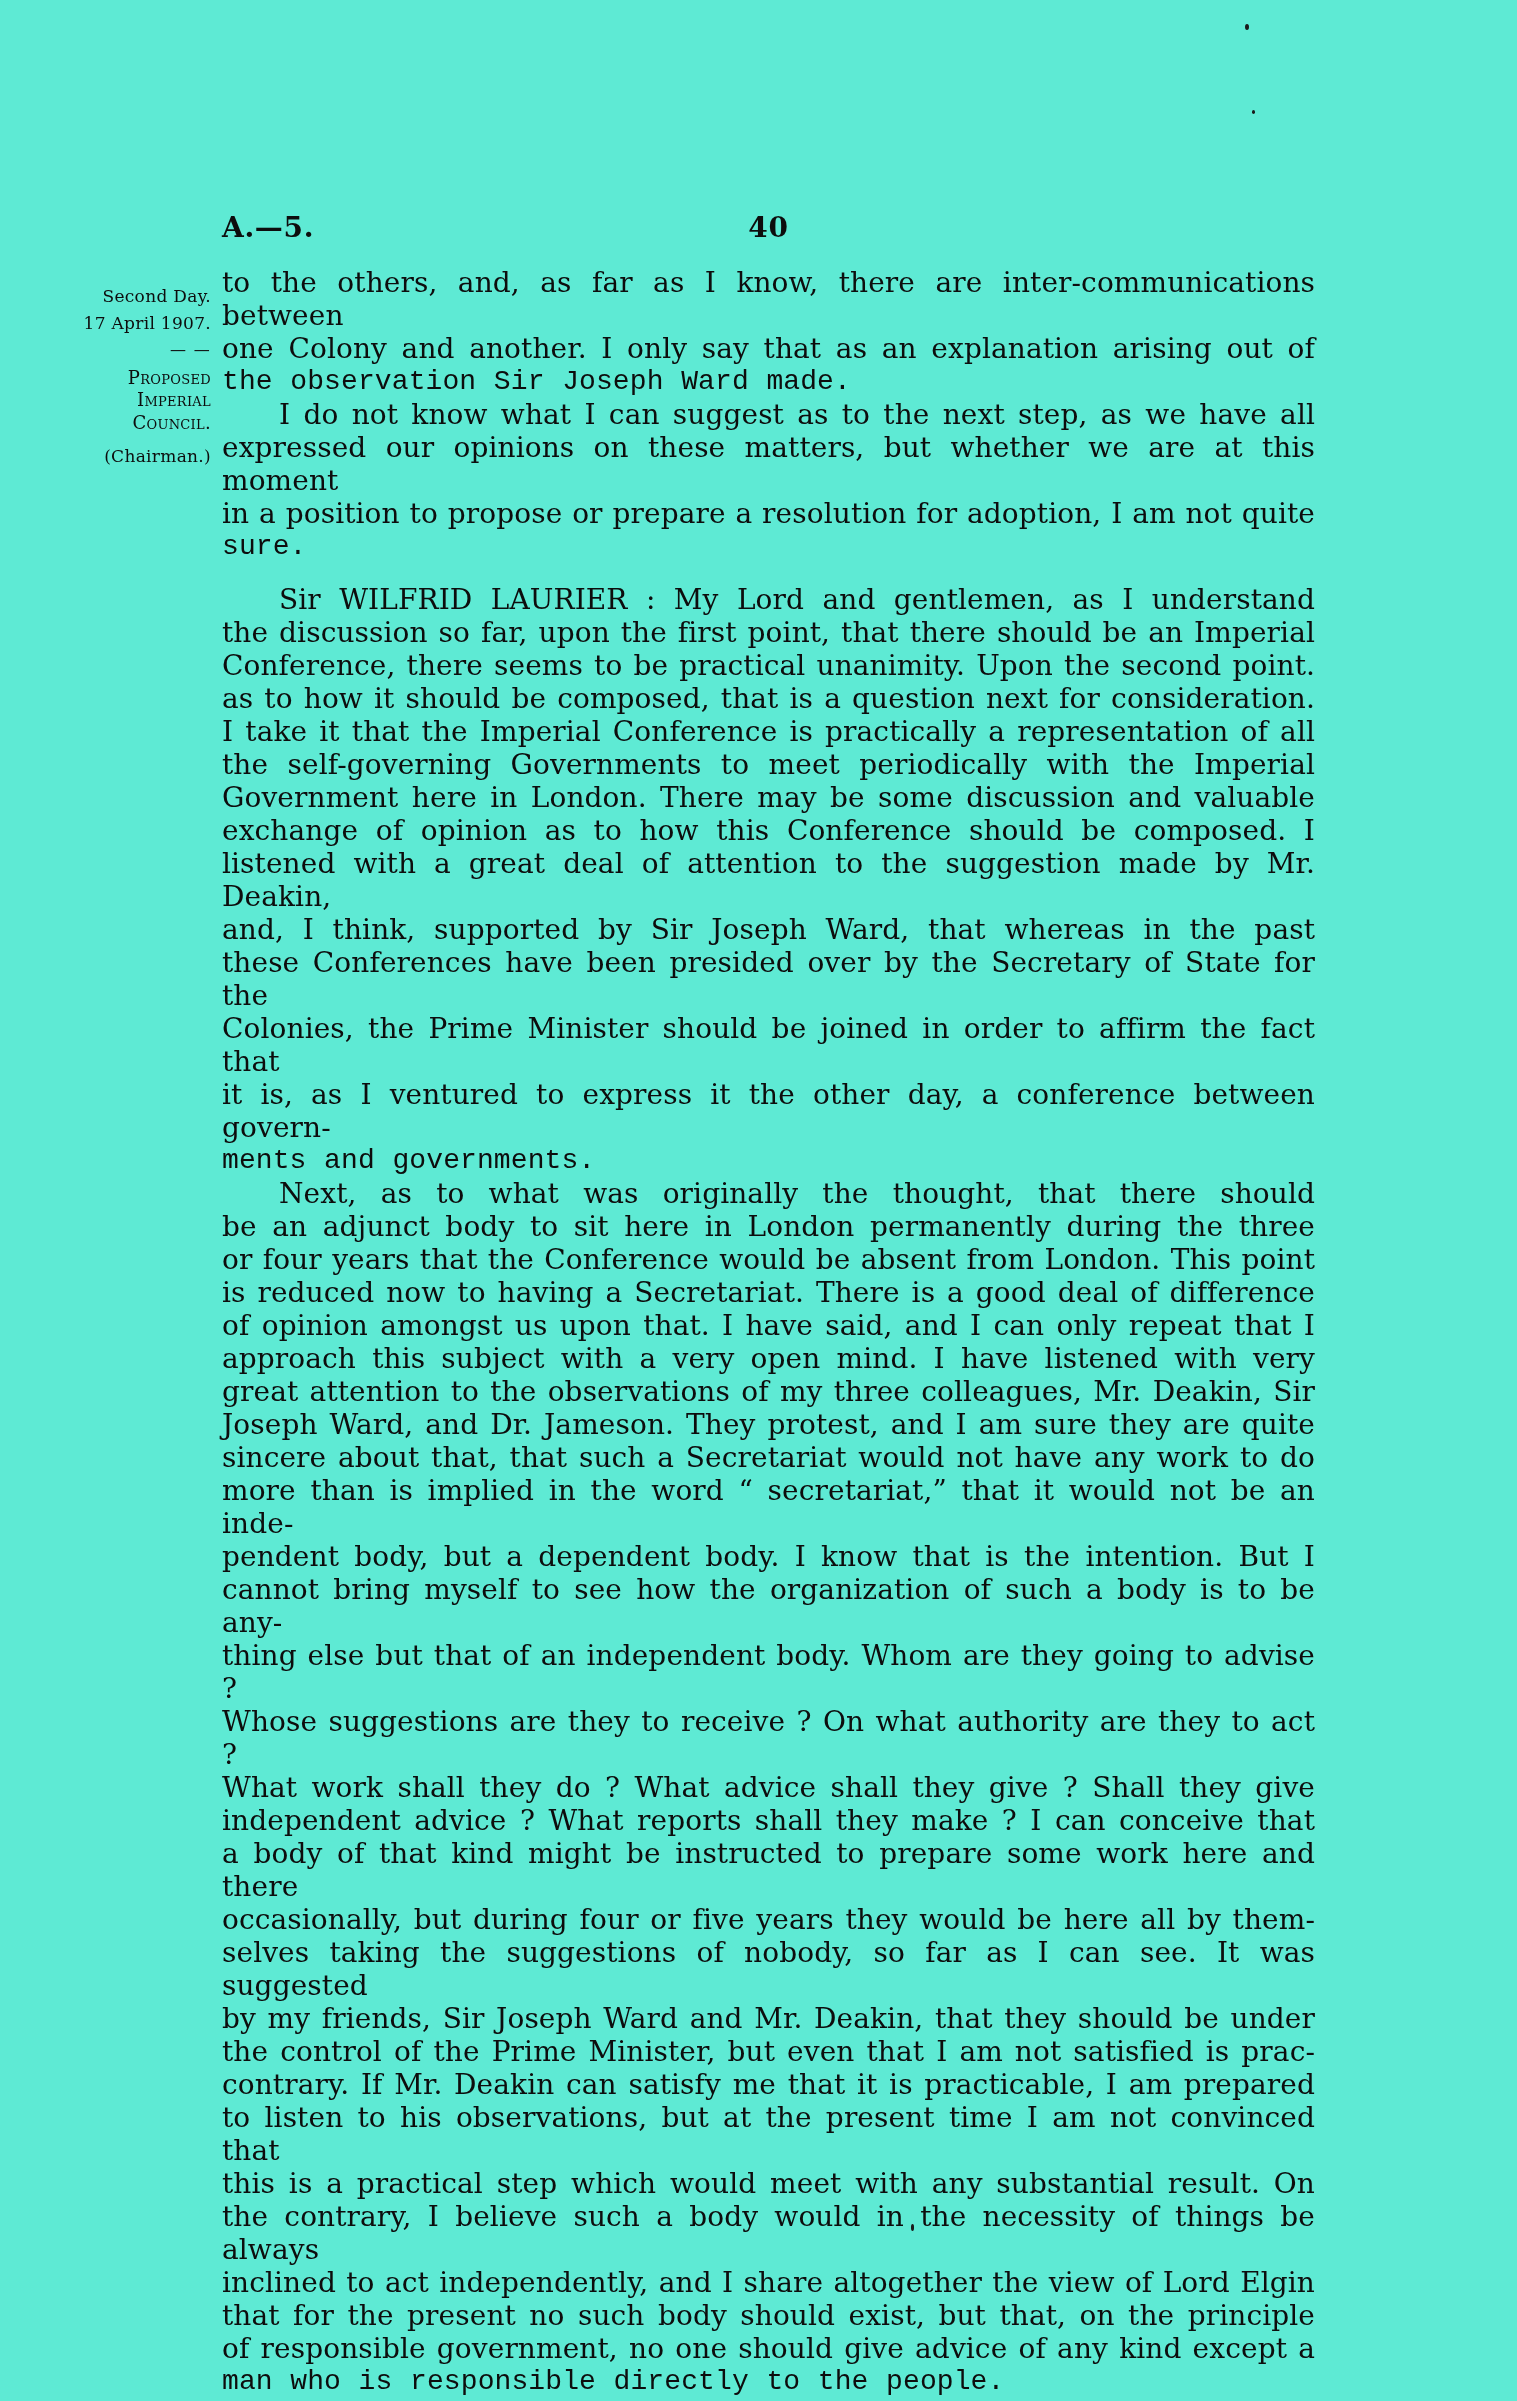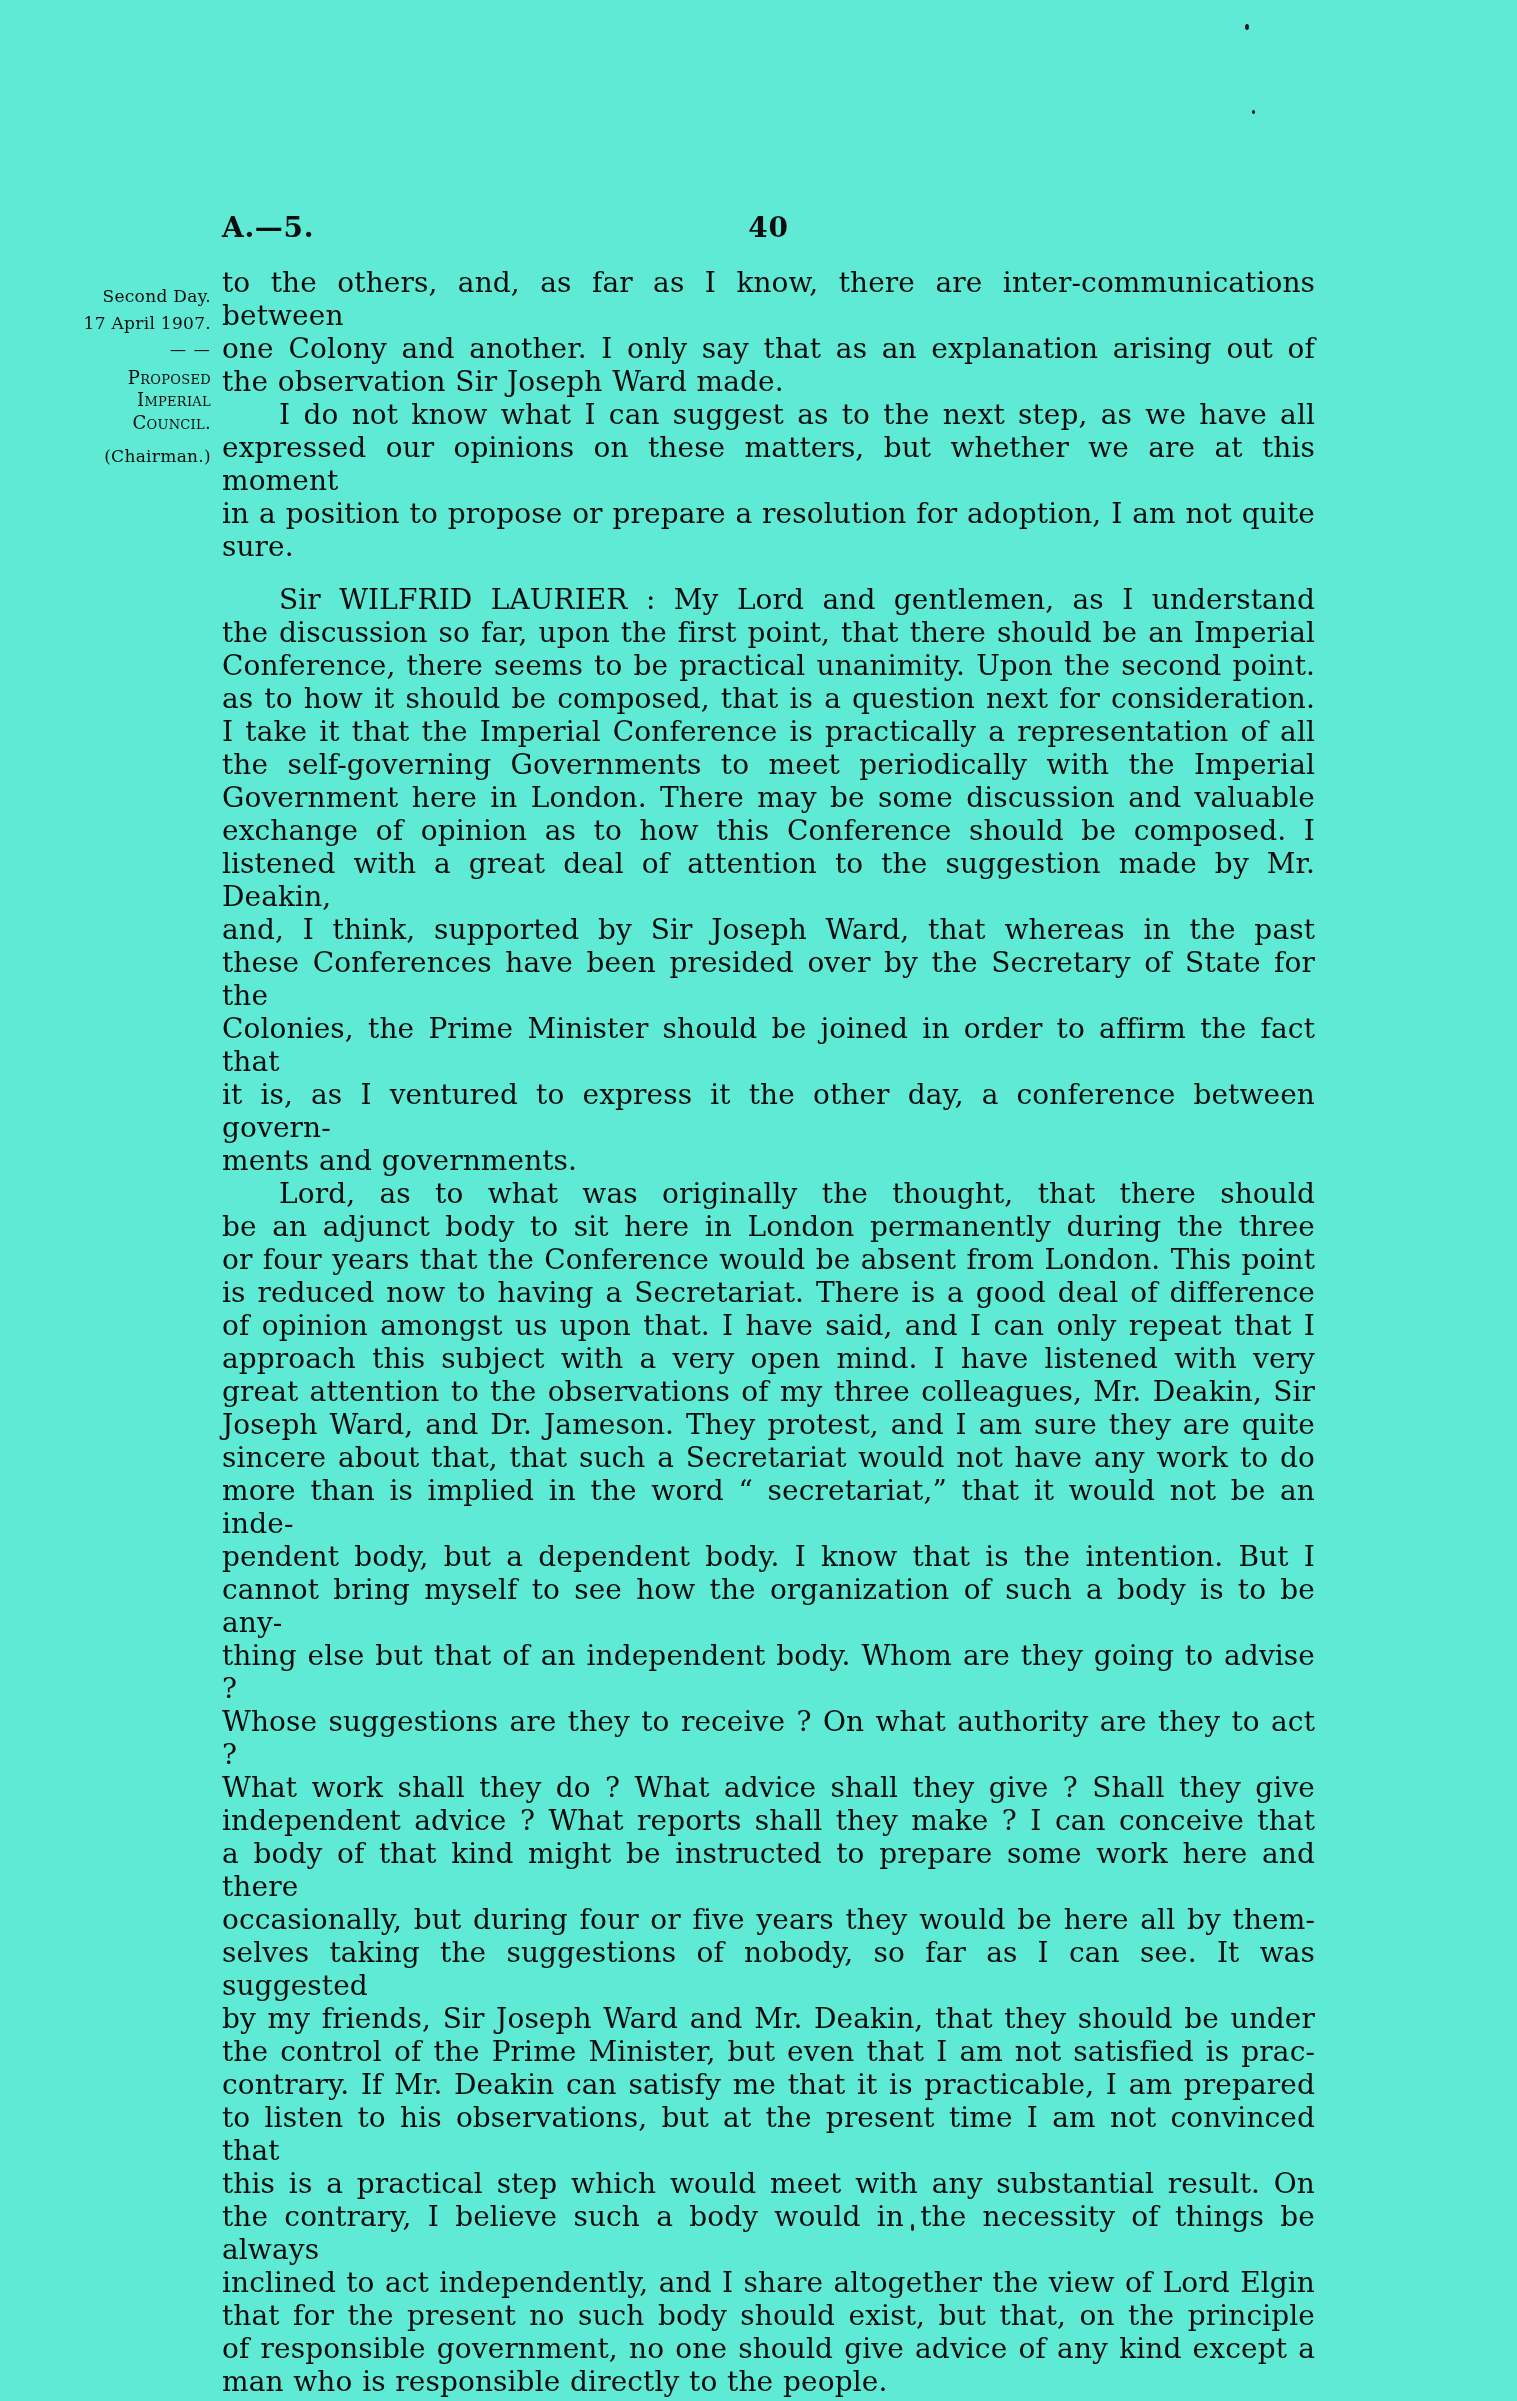--- a/index.html
+++ b/index.html
@@ -81,20 +81,21 @@
   }
   .para { margin: 0; }
   .para.gap-before { margin-top: 20px; }
   .para.indent .line:first-child { text-indent: 57px; }
   .line {
     text-align: justify;
     text-align-last: justify;
   }
   .line.last {
     text-align-last: left;
+    font-family: Liberation Mono, monospace;
   }
 
   
   .speck {
     position: absolute;
     background: #1a1a1a;
     border-radius: 50%;
   }
 </style>
 </head>
@@ -139,21 +140,21 @@
         <div class="line">Government here in London.  There may be some discussion and valuable</div>
         <div class="line">exchange of opinion as to how this Conference should be composed.  I</div>
         <div class="line">listened with a great deal of attention to the suggestion made by Mr. Deakin,</div>
         <div class="line">and, I think, supported by Sir Joseph Ward, that whereas in the past</div>
         <div class="line">these Conferences have been presided over by the Secretary of State for the</div>
         <div class="line">Colonies, the Prime Minister should be joined in order to affirm the fact that</div>
         <div class="line">it is, as I ventured to express it the other day, a conference between govern-</div>
         <div class="line last">ments and governments.</div>
       </div>
       <div class="para indent">
-        <div class="line">Lord, as to what was originally the thought, that there should</div>
+        <div class="line">Next, as to what was originally the thought, that there should</div>
         <div class="line">be an adjunct body to sit here in London permanently during the three</div>
         <div class="line">or four years that the Conference would be absent from London.  This point</div>
         <div class="line">is reduced now to having a Secretariat.  There is a good deal of difference</div>
         <div class="line">of opinion amongst us upon that.  I have said, and I can only repeat that I</div>
         <div class="line">approach this subject with a very open mind.  I have listened with very</div>
         <div class="line">great attention to the observations of my three colleagues, Mr. Deakin, Sir</div>
         <div class="line">Joseph Ward, and Dr. Jameson.  They protest, and I am sure they are quite</div>
         <div class="line">sincere about that, that such a Secretariat would not have any work to do</div>
         <div class="line">more than is implied in the word “ secretariat,” that it would not be an inde-</div>
         <div class="line">pendent body, but a dependent body.  I know that is the intention.  But I</div>

